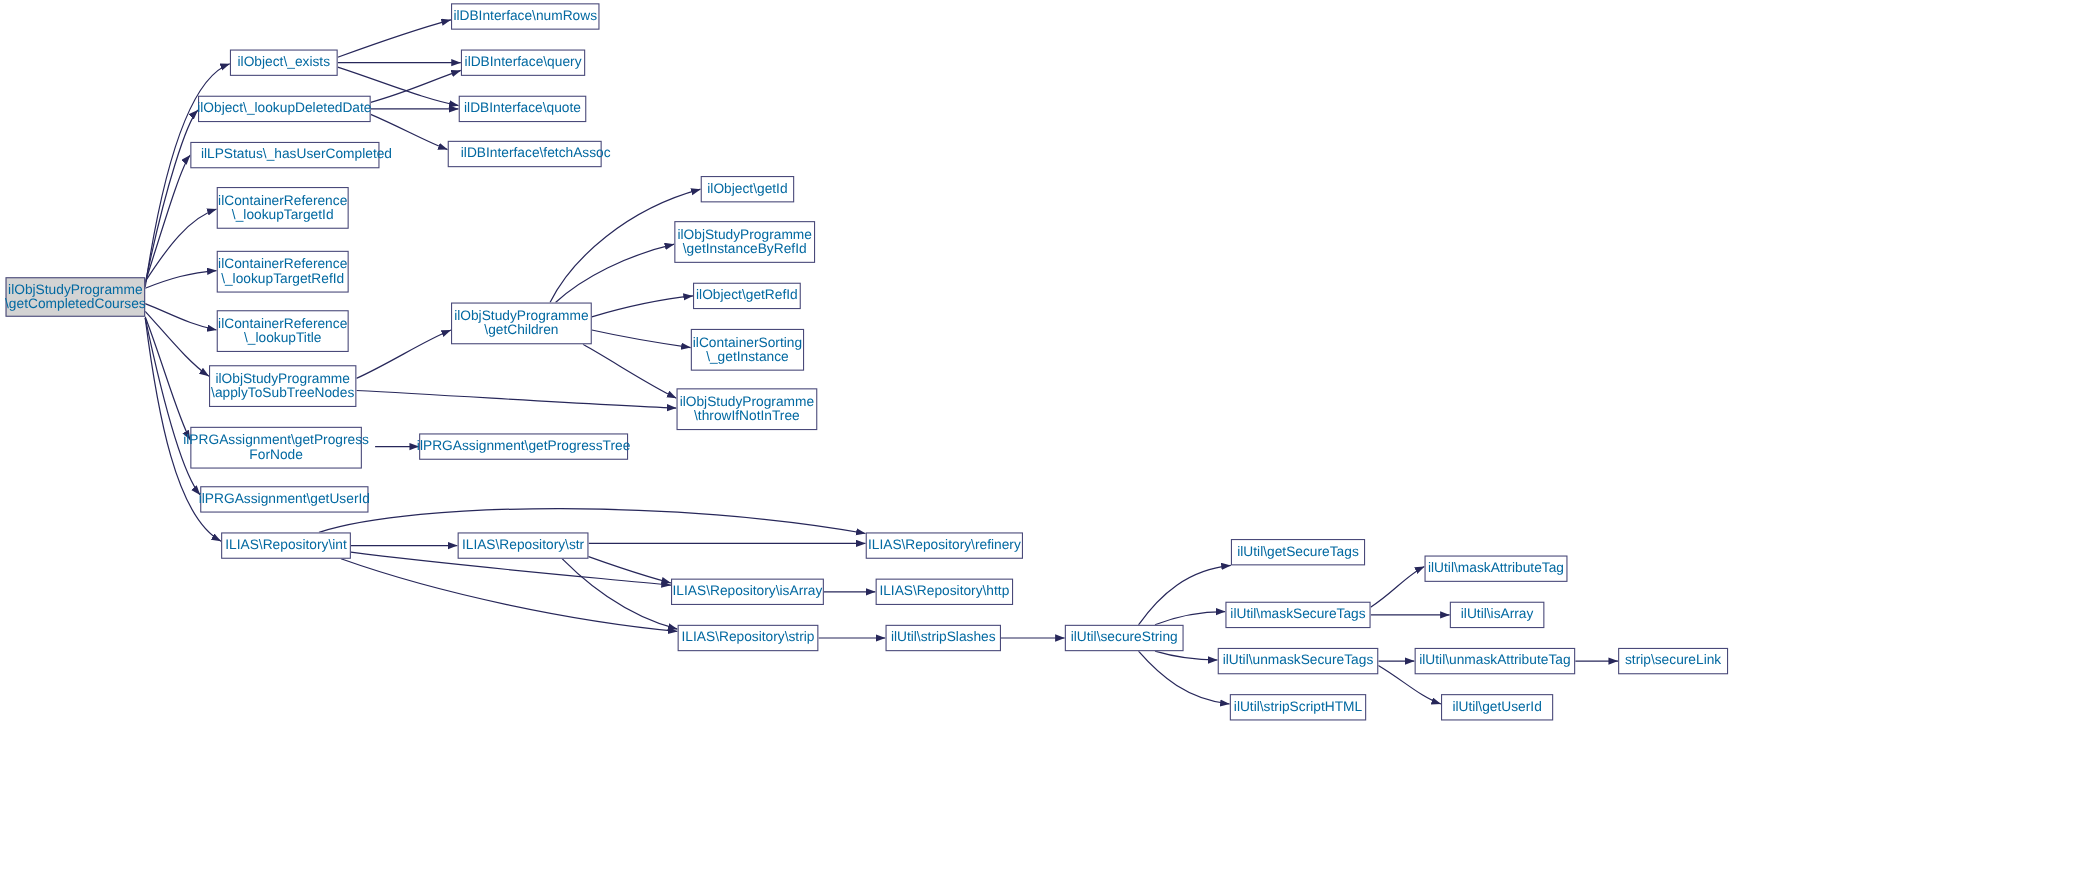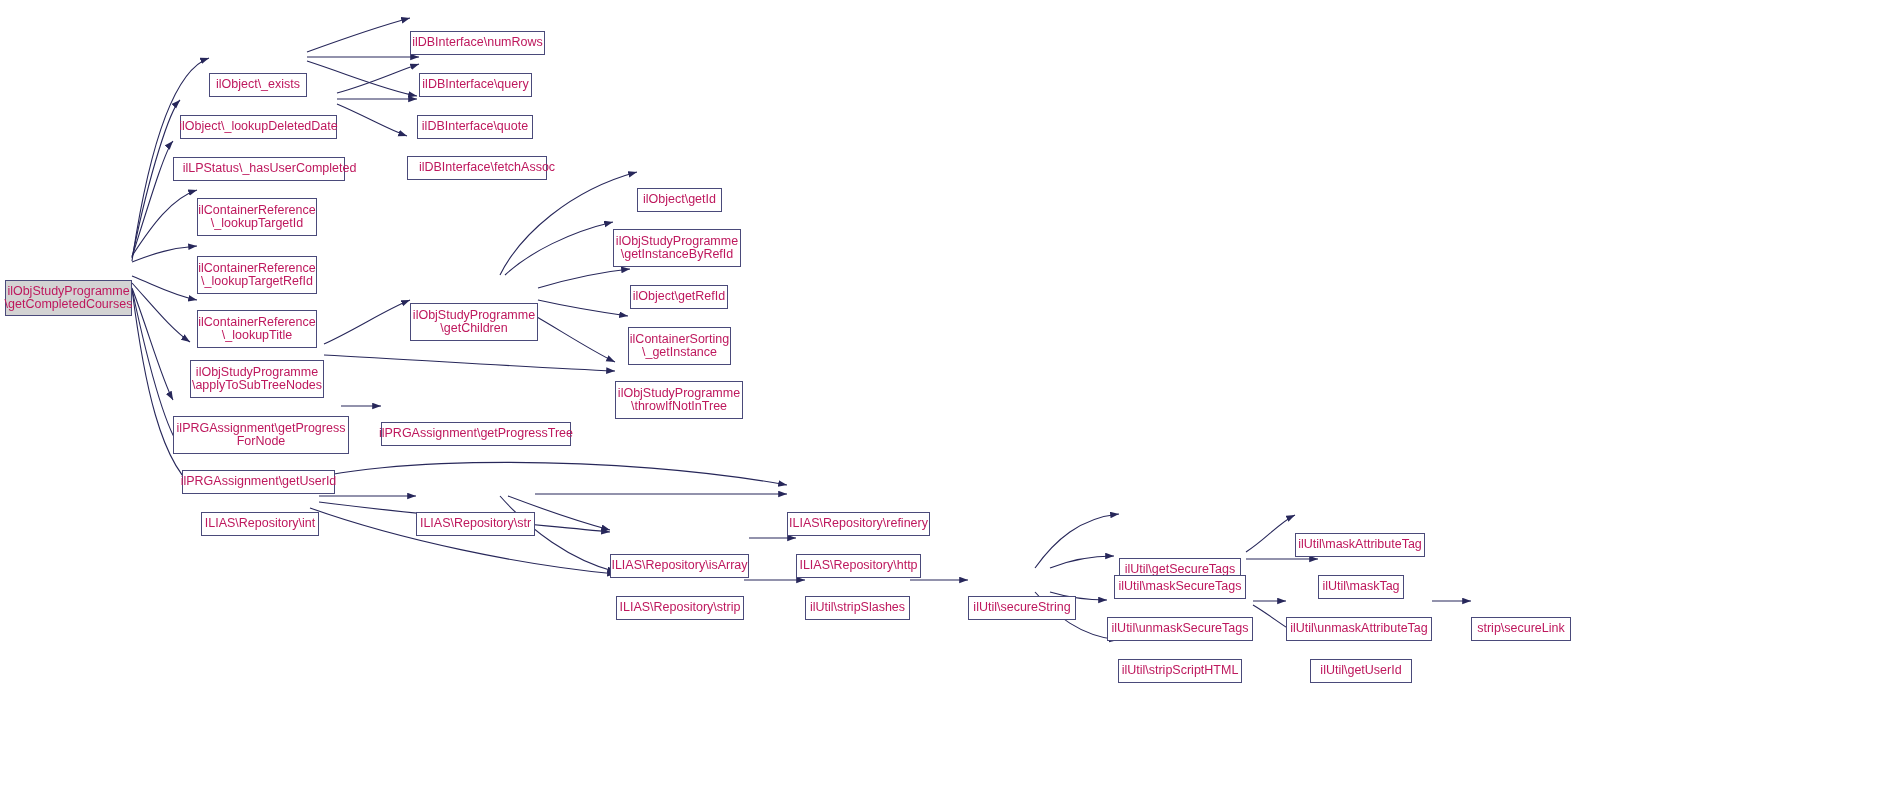--- a/index.html
+++ b/index.html
@@ -21,31 +21,30 @@
     top: 0;
     width: 1896px;
     height: 796px;
     pointer-events: none;
   }
   .node {
     position: absolute;
     box-sizing: border-box;
     border: 1px solid #4a4a7a;
     background: #ffffff;
-    color: #be185d;
+    color: #0369a1;
     font-size: 12.5px;
     line-height: 13.5px;
     display: flex;
     align-items: center;
     justify-content: center;
     text-align: center;
     white-space: pre;
     letter-spacing: 0px;
     z-index: 2;
-    margin-top: 28px;
   }
   .node.root {
     background: #d3d3d3;
   }
 </style>
 </head>
 <body>
 
 <div id="canvas">
   <svg id="edges" viewBox="0 0 1896 796">
@@ -107,21 +106,21 @@
       <div class="node" style="left: 180px; top: 87px; width: 157px; height: 24px;">ilObject\_lookupDeletedDate</div>
       <div class="node" style="left: 173px; top: 129px; width: 172px; height: 24px; padding-left: 21px;">ilLPStatus\_hasUserCompleted</div>
       <div class="node" style="left: 197px; top: 170px; width: 120px; height: 38px;">ilContainerReference
 \_lookupTargetId</div>
       <div class="node" style="left: 197px; top: 228px; width: 120px; height: 38px;">ilContainerReference
 \_lookupTargetRefId</div>
       <div class="node" style="left: 197px; top: 282px; width: 120px; height: 38px;">ilContainerReference
 \_lookupTitle</div>
       <div class="node" style="left: 190px; top: 332px; width: 134px; height: 38px;">ilObjStudyProgramme
 \applyToSubTreeNodes</div>
-      <div class="node" style="left: 173px; top: 388px; width: 176px; height: 38px;">ilPRGAssignment\getProgress
+      <div class="node" style="left: 173px; top: 388px; width: 156px; height: 38px;">ilPRGAssignment\getProgress
 ForNode</div>
       <div class="node" style="left: 182px; top: 442px; width: 153px; height: 24px;">ilPRGAssignment\getUserId</div>
       <div class="node" style="left: 201px; top: 484px; width: 118px; height: 24px;">ILIAS\Repository\int</div>
       <div class="node" style="left: 410px; top: 3px; width: 135px; height: 24px;">ilDBInterface\numRows</div>
       <div class="node" style="left: 419px; top: 45px; width: 113px; height: 24px;">ilDBInterface\query</div>
       <div class="node" style="left: 417px; top: 87px; width: 116px; height: 24px;">ilDBInterface\quote</div>
       <div class="node" style="left: 407px; top: 128px; width: 140px; height: 24px; padding-left: 20px;">ilDBInterface\fetchAssoc</div>
       <div class="node" style="left: 410px; top: 275px; width: 128px; height: 38px;">ilObjStudyProgramme
 \getChildren</div>
       <div class="node" style="left: 637px; top: 160px; width: 85px; height: 24px;">ilObject\getId</div>
@@ -133,23 +132,23 @@
       <div class="node" style="left: 615px; top: 353px; width: 128px; height: 38px;">ilObjStudyProgramme
 \throwIfNotInTree</div>
       <div class="node" style="left: 381px; top: 394px; width: 190px; height: 24px;">ilPRGAssignment\getProgressTree</div>
       <div class="node" style="left: 416px; top: 484px; width: 119px; height: 24px;">ILIAS\Repository\str</div>
       <div class="node" style="left: 610px; top: 526px; width: 139px; height: 24px;">ILIAS\Repository\isArray</div>
       <div class="node" style="left: 616px; top: 568px; width: 128px; height: 24px;">ILIAS\Repository\strip</div>
       <div class="node" style="left: 787px; top: 484px; width: 143px; height: 24px;">ILIAS\Repository\refinery</div>
       <div class="node" style="left: 796px; top: 526px; width: 125px; height: 24px;">ILIAS\Repository\http</div>
       <div class="node" style="left: 805px; top: 568px; width: 105px; height: 24px;">ilUtil\stripSlashes</div>
       <div class="node" style="left: 968px; top: 568px; width: 108px; height: 24px;">ilUtil\secureString</div>
-      <div class="node" style="left: 1119px; top: 530px; width: 122px; height: 24px;">ilUtil\getSecureTags</div>
+      <div class="node" style="left: 1119px; top: 490px; width: 122px; height: 24px;">ilUtil\getSecureTags</div>
       <div class="node" style="left: 1114px; top: 547px; width: 132px; height: 24px;">ilUtil\maskSecureTags</div>
       <div class="node" style="left: 1107px; top: 589px; width: 146px; height: 24px;">ilUtil\unmaskSecureTags</div>
       <div class="node" style="left: 1118px; top: 631px; width: 124px; height: 24px;">ilUtil\stripScriptHTML</div>
       <div class="node" style="left: 1295px; top: 505px; width: 130px; height: 24px;">ilUtil\maskAttributeTag</div>
-      <div class="node" style="left: 1318px; top: 547px; width: 86px; height: 24px;">ilUtil\maskTag</div>
+      <div class="node" style="left: 1318px; top: 547px; width: 86px; height: 24px;">ilUtil\isArray</div>
       <div class="node" style="left: 1286px; top: 589px; width: 146px; height: 24px;">ilUtil\unmaskAttributeTag</div>
       <div class="node" style="left: 1310px; top: 631px; width: 102px; height: 24px;">ilUtil\getUserId</div>
       <div class="node" style="left: 1471px; top: 589px; width: 100px; height: 24px;">strip\secureLink</div>
     </div>
 </div>
 
 </body></html>

